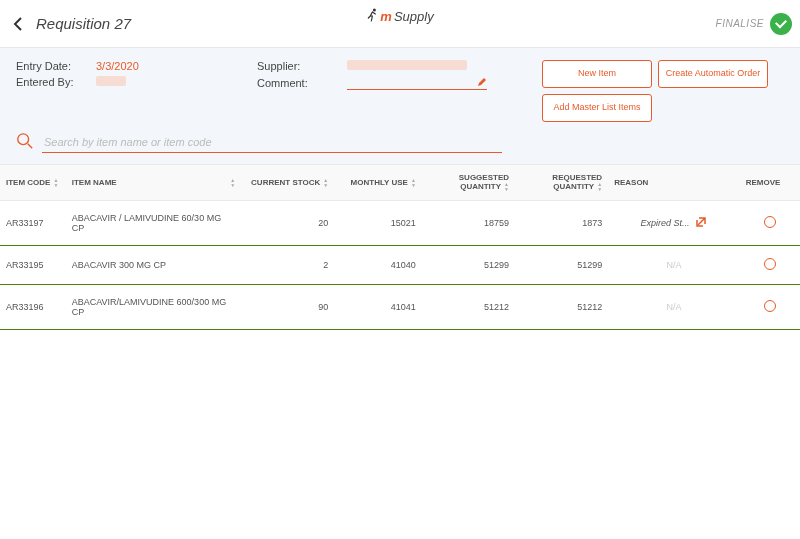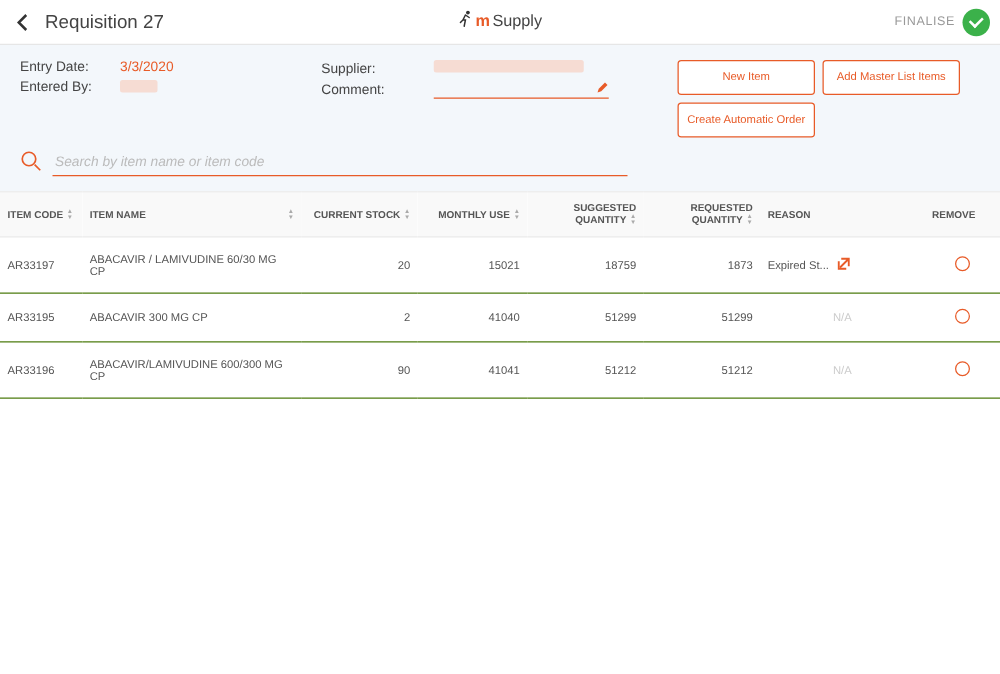--- a/index.html
+++ b/index.html
@@ -1,17 +1,17 @@
 <!DOCTYPE html>
 <html><head>
 <meta charset="utf-8">
 <style>
   * { box-sizing: border-box; margin: 0; padding: 0; }
   html, body { width: 800px; height: 539px; font-family: -apple-system, BlinkMacSystemFont, "Segoe UI", Arial, sans-serif; background: #fff; color: #333; overflow: hidden; }
-  .titlebar { display: flex; align-items: center; height: 36px; padding: 0 8px; border-bottom: 1px solid #e6e6e6; }
+  .titlebar { display: flex; align-items: center; height: 48px; padding: 0 8px; border-bottom: 1px solid #e6e6e6; font-style: italic; }
   .back-arrow { width: 20px; height: 20px; display:flex; align-items:center; justify-content:center; cursor:pointer; }
   .back-arrow svg { width: 10px; height: 14px; }
   .page-title { font-size: 15px; margin-left: 8px; color: #444; }
   .app-brand { position: absolute; left: 50%; top: 8px; transform: translateX(-50%); display:flex; align-items:center; gap:2px; font-size: 13px; color:#444; }
   .app-brand .m { color:#e85b28; font-weight:bold; }
   .finalise-wrap { margin-left:auto; display:flex; align-items:center; gap:6px; }
   .finalise-label { font-size: 10px; letter-spacing: 0.5px; color:#999; }
   .finalise-check { width:22px; height:22px; border-radius:50%; background:#3bb14a; display:flex; align-items:center; justify-content:center; }
   .finalise-check::after { content:""; width:8px; height:5px; border-left:2px solid #fff; border-bottom:2px solid #fff; transform: rotate(-45deg); margin-top:-2px; }
 
@@ -37,21 +37,21 @@
   table { width:100%; border-collapse:collapse; table-layout:fixed;border-radius:27px; }
   thead th { background:#f9f9f9; border-top:1px solid #e9e9e9; border-bottom:1px solid #e9e9e9; font-size:8px; font-weight:600; color:#555; padding:8px 6px; text-align:left; position:relative; }
   thead th.r { text-align:right; }
   thead th.c { text-align:left; }
   .sort { display:inline-flex; flex-direction:column; margin-left:3px; vertical-align:middle; }
   .sort::before { content:"▲"; font-size:5px; color:#aaa; line-height:5px; }
   .sort::after { content:"▼"; font-size:5px; color:#aaa; line-height:5px; }
   tbody td { border-bottom:1px solid #4d7c0f; font-size:9px; color:#555; padding:12px 6px; vertical-align:middle; }
   tbody td.r { text-align:right; }
   tbody td.c { text-align:center; }
-  .reason-wrap { display:flex; align-items:center; gap:6px; }
+  .reason-wrap { display:flex; align-items:center; justify-content:center; gap:6px;font-style:italic; }
   .reason-na { color:#ccc; }
   .ext-icon svg { width:12px; height:12px; }
   .remove-circle { width:12px; height:12px; border:1.5px solid #e85b28; border-radius:50%; display:inline-block; }
 
   col.code { width:60px; }
   col.name { width:160px; }
   col.cs { width:85px; }
   col.mu { width:80px; }
   col.sq { width:85px; }
   col.rq { width:85px; }
@@ -107,22 +107,22 @@
           <span class="pencil">
             <svg viewBox="0 0 10 10">
                 <path d="M1 9 L2 6 L7 1 L9 3 L4 8 Z" fill="#e85b28"></path>
               </svg>
           </span>
         </span>
       </div>
     </div>
     <div class="info-right">
       <div class="obtn">New Item</div>
+      <div class="obtn">Create Automatic Order</div>
       <div class="obtn">Add Master List Items</div>
-      <div class="obtn">Create Automatic Order</div>
     </div>
   </div>
   <div class="search-row">
     <span class="search-icon">
       <svg viewBox="0 0 20 20">
           <circle cx="8" cy="8" r="6" fill="none" stroke="#e85b28" stroke-width="1.5"></circle>
           <line x1="13" y1="13" x2="18" y2="18" stroke="#e85b28" stroke-width="1.5"></line>
         </svg>
     </span>
     <input class="search-input" placeholder="Search by item name or item code" style="">

